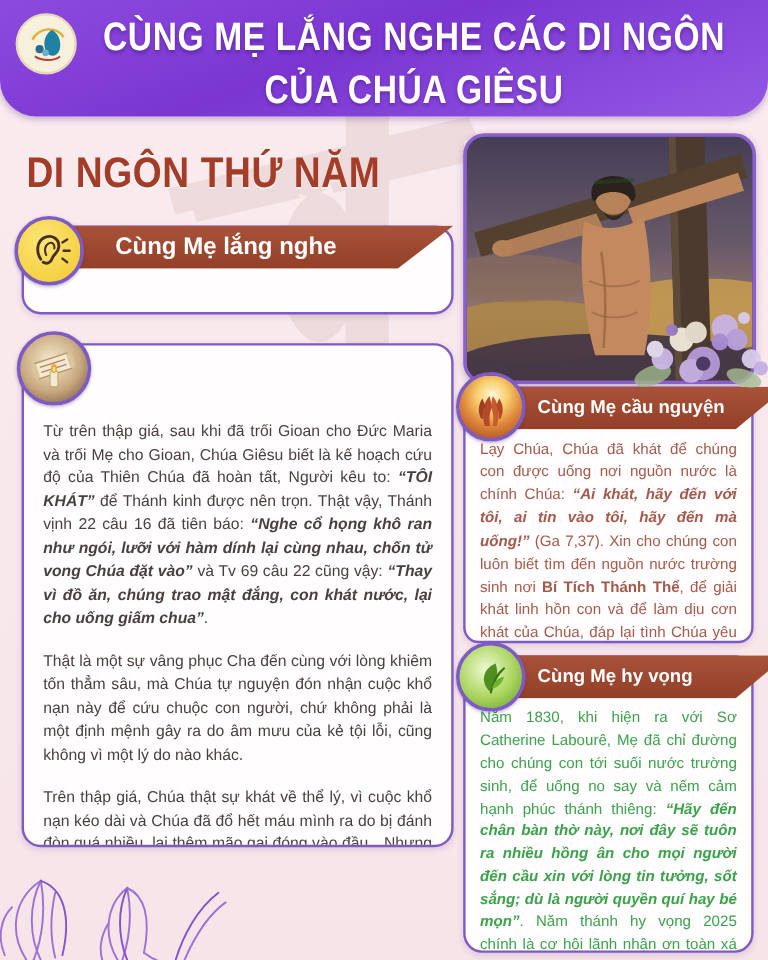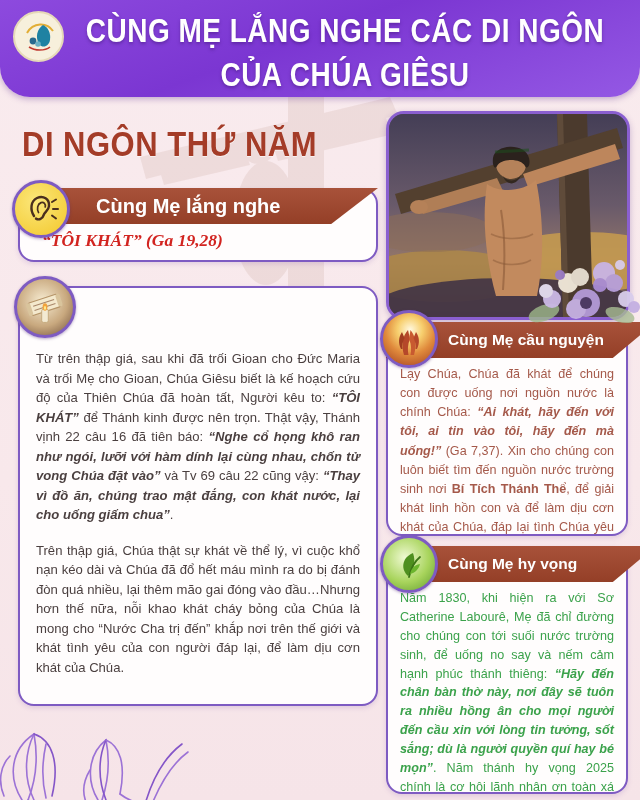--- a/index.html
+++ b/index.html
@@ -50,21 +50,21 @@
   .seg-bi{font-weight:700;font-style:italic;}
   .seg-b{font-weight:700;}
 
   
   .holy-image{position:absolute;left:386px;top:111px;width:238px;height:203px;border:3px solid #8a5fd0;
     border-radius:18px;overflow:hidden;background:#5a4a5e;box-shadow:0 2px 6px rgba(90,50,140,.3);}
   .holy-image svg{display:block;width:100%;height:100%;}
   .image-flowers{position:absolute;left:508px;top:255px;width:140px;height:78px;pointer-events:none;z-index:6;}
 
   
-  .card-prayer{left:386px;top:322px;width:238px;height:210px;}
+  .card-prayer{left:386px;top:322px;width:238px;height:210px;border-radius:13px;}
   .card-prayer .card-header{width:208px;padding-left:62px;font-size:15.5px;
     clip-path:polygon(0 0,100% 0,84% 100%,0 100%);}
   .icon-hands{left:-8px;top:-14px;width:52px;height:52px;background:radial-gradient(circle at 52% 32%,#fff8df 0%,#f7cf6e 28%,#e08a3c 55%,#a03b1e 100%);}
   .card-prayer .card-body{top:34px;padding:7px 12px;}
   .card-prayer .card-body p{font-size:12.6px;line-height:1.52;color:#a5594a;margin:0;}
 
   
   .card-hope{left:386px;top:546px;width:238px;height:244px;}
   .card-hope .card-header{width:208px;padding-left:62px;font-size:15.5px;
     clip-path:polygon(0 0,100% 0,84% 100%,0 100%);}
@@ -115,40 +115,40 @@
     <div class="card-header">Cùng Mẹ lắng nghe</div>
     <div class="icon-circle icon-ear">
       <svg viewBox="0 0 40 40" width="40" height="40">
         <path d="M13 27 C9 21 9.5 12 16 9 C22.5 6.2 28.5 10 28 17 C27.6 22 23.5 22.6 22.5 26.4 C21.6 29.8 18 31.4 15 29.6" fill="none" stroke="#4a2f1e" stroke-width="2.4" stroke-linecap="round"></path>
         <path d="M17.5 23.5 C15.8 20 16.2 15.2 20 13.6 C22.8 12.6 25 15 24.2 18" fill="none" stroke="#4a2f1e" stroke-width="1.7" stroke-linecap="round"></path>
         <line x1="31" y1="13" x2="35" y2="10.5" stroke="#4a2f1e" stroke-width="2" stroke-linecap="round"></line>
         <line x1="32" y1="20" x2="37" y2="20" stroke="#4a2f1e" stroke-width="2" stroke-linecap="round"></line>
         <line x1="31" y1="26.5" x2="35" y2="29.5" stroke="#4a2f1e" stroke-width="2" stroke-linecap="round"></line>
       </svg>
     </div>
-    <div class="quote-line">“TÔI KHÁT” (Ga 19,28)</div>
   </div>
 
   <div class="card card-communion">
     <div class="icon-circle icon-scroll">
       <svg viewBox="0 0 40 40" width="44" height="44">
         <g transform="rotate(-18 20 20)">
           <rect x="6" y="12" width="28" height="12" rx="2" fill="#f4e9cd" stroke="#b59468" stroke-width="1"></rect>
           <rect x="4" y="12" width="4" height="12" rx="2" fill="#d9c49c"></rect>
           <rect x="32" y="12" width="4" height="12" rx="2" fill="#d9c49c"></rect>
           <line x1="10" y1="16" x2="30" y2="16" stroke="#a8876a" stroke-width="1"></line>
           <line x1="10" y1="20" x2="30" y2="20" stroke="#a8876a" stroke-width="1"></line>
         </g>
         <rect x="17" y="22" width="6" height="12" rx="1.5" fill="#f3ead2" stroke="#c2a678" stroke-width="0.8"></rect>
         <ellipse cx="20" cy="20" rx="2.2" ry="3.4" fill="#f2a23c"></ellipse>
         <ellipse cx="20" cy="20.8" rx="1" ry="1.8" fill="#fde98c"></ellipse>
       </svg>
     </div>
     <div class="card-body">
       <p><span>Từ trên thập giá, sau khi đã trối Gioan cho Đức Maria và trối Mẹ cho Gioan, Chúa Giêsu biết là kế hoạch cứu độ của Thiên Chúa đã hoàn tất, Người kêu to: </span><span class="seg-bi">“TÔI KHÁT”</span><span> để Thánh kinh được nên trọn. Thật vậy, Thánh vịnh 22 câu 16 đã tiên báo: </span><span class="seg-bi">“Nghe cổ họng khô ran như ngói, lưỡi với hàm dính lại cùng nhau, chốn tử vong Chúa đặt vào”</span><span> và Tv 69 câu 22 cũng vậy: </span><span class="seg-bi">“Thay vì đồ ăn, chúng trao mật đắng, con khát nước, lại cho uống giấm chua”</span><span>.</span></p>
+      <p><span>Thật là một sự vâng phục Cha đến cùng với lòng khiêm tốn thẳm sâu, mà Chúa tự nguyện đón nhận cuộc khổ nạn này để cứu chuộc con người, chứ không phải là một định mệnh gây ra do âm mưu của kẻ tội lỗi, cũng không vì một lý do nào khác.</span></p>
       <p><span>Trên thập giá, Chúa thật sự khát về thể lý, vì cuộc khổ nạn kéo dài và Chúa đã đổ hết máu mình ra do bị đánh đòn quá nhiều, lại thêm mão gai đóng vào đầu…Nhưng hơn thế nữa, nỗi khao khát cháy bỏng của Chúa là mong cho “Nước Cha trị đến” khắp nơi trên thế giới và khát tình yêu của con người đáp lại, để làm dịu cơn khát của Chúa.</span></p>
     </div>
   </div>
 
   <div class="holy-image">
     <svg viewBox="0 0 238 203" preserveAspectRatio="none">
       <defs>
         <linearGradient id="sky" x1="0" y1="0" x2="0" y2="1">
           <stop offset="0" stop-color="#443e56"></stop>
           <stop offset="0.45" stop-color="#695a6a"></stop>

